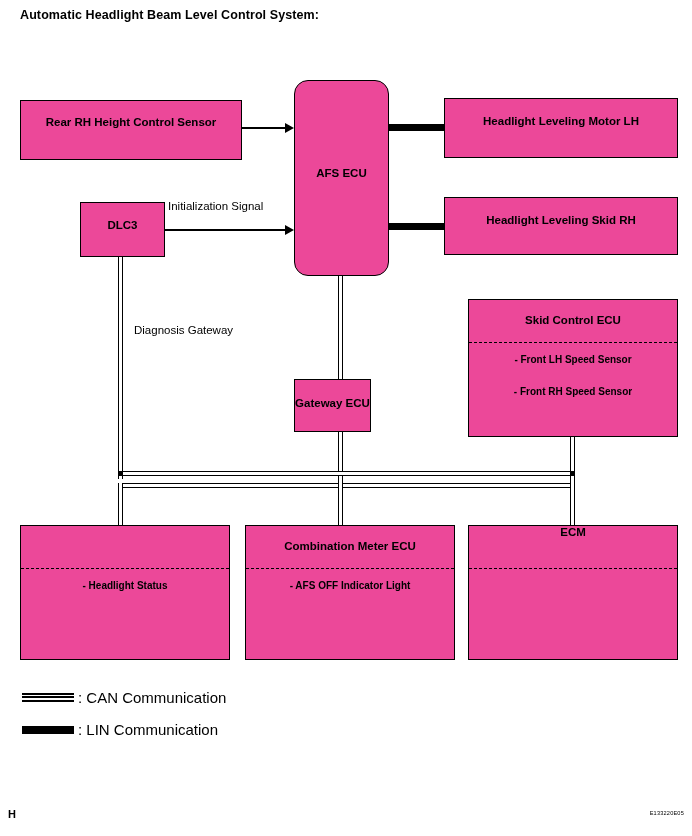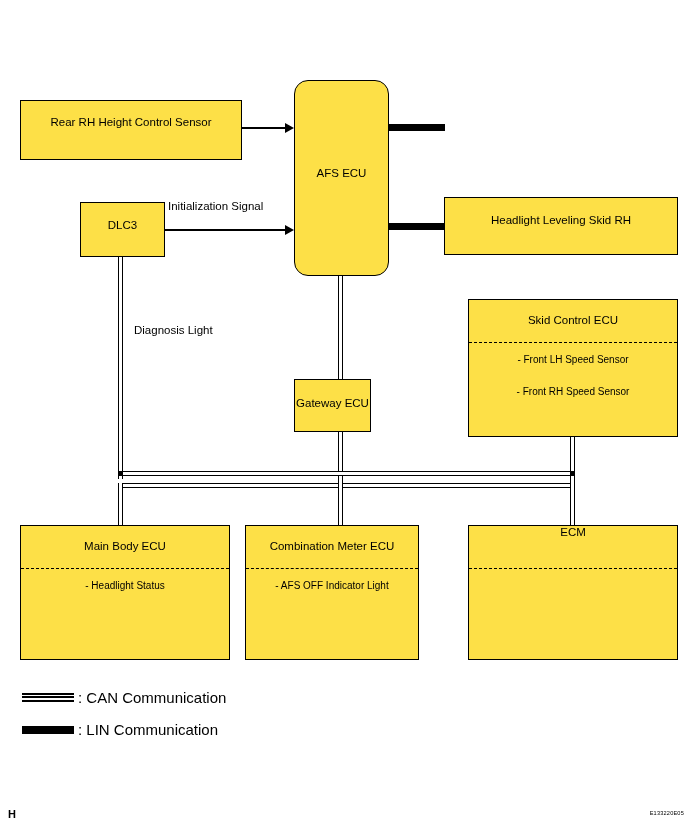--- a/index.html
+++ b/index.html
@@ -12,21 +12,21 @@
 
   .title{
     position:absolute;left:20px;top:8px;
     font-size:12.5px;font-weight:bold;letter-spacing:.1px;
     white-space:nowrap;
   }
 
   
   .box{
     position:absolute;box-sizing:border-box;
-    border:1.6px solid #000;background:#fde047;
+    border:1.6px solid #000;background:#ec4899;font-weight:bold;
   }
   .box.rounded{border-radius:14px;border-width:1.8px;}
 
   .box-label{
     position:absolute;left:0;right:0;
     text-align:center;font-size:11.5px;white-space:nowrap;
   }
   .sub-label{
     position:absolute;left:0;right:0;
     text-align:center;font-size:10px;white-space:nowrap;
@@ -80,20 +80,21 @@
 
   .corner-h{position:absolute;left:8px;top:808px;font-size:11px;font-weight:bold;}
   .ref-code{position:absolute;right:8px;top:810px;font-size:5.6px;letter-spacing:.2px;
             font-family:"Liberation Sans", sans-serif;}
 </style>
 </head>
 <body>
 
 <div id="stage">
 
+  <div class="title">Automatic Headlight Beam Level Control System:</div>
 
   <div class="can-v" style="left:118px;top:257px;height:222px;"></div>
 
   <div class="can-v" style="left:338px;top:275px;height:106px;"></div>
 
   <div class="can-v" style="left:338px;top:430px;height:98px;"></div>
 
   <div class="can-v" style="left:570px;top:435px;height:50px;"></div>
 
   <div class="can-h" style="left:118px;top:471px;width:457px;"></div>
@@ -123,56 +124,58 @@
   </div>
 
   <div class="box rounded" style="left:294px;top:80px;width:95px;height:196px;">
     <div class="box-label" style="top:86px;">AFS ECU</div>
   </div>
 
   <div class="box" style="left:80px;top:202px;width:85px;height:55px;">
     <div class="box-label" style="top:16px;">DLC3</div>
   </div>
 
+  <div class="box" style="left:444px;top:98px;width:234px;height:60px;">
+    <div class="box-label" style="top:16px;">Headlight Leveling Motor LH</div>
+  </div>
 
   <div class="box" style="left:444px;top:197px;width:234px;height:58px;">
     <div class="box-label" style="top:16px;">Headlight Leveling Skid RH</div>
   </div>
 
   <div class="box" style="left:468px;top:299px;width:210px;height:138px;">
     <div class="box-label" style="top:14px;">Skid Control ECU</div>
     <div class="divider" style="top:42px;"></div>
     <div class="sub-label" style="top:54px;">- Front LH Speed Sensor</div>
     <div class="sub-label" style="top:86px;">- Front RH Speed Sensor</div>
   </div>
 
   <div class="box" style="left:294px;top:379px;width:77px;height:53px;">
     <div class="box-label" style="top:17px;">Gateway ECU</div>
   </div>
 
   <div class="box" style="left:20px;top:525px;width:210px;height:135px;">
-    <div class="box-label" style="top:14px;">Main Body ECU</div>
     <div class="divider" style="top:42px;"></div>
     <div class="sub-label" style="top:54px;">- Headlight Status</div>
   </div>
 
-  <div class="box" style="left:245px;top:525px;width:174px;height:135px;">
+  <div class="box" style="left:245px;top:525px;width:210px;height:135px;">
     <div class="box-label" style="top:14px;">Combination Meter ECU</div>
     <div class="divider" style="top:42px;"></div>
     <div class="sub-label" style="top:54px;">- AFS OFF Indicator Light</div>
   </div>
 
   <div class="box" style="left:468px;top:525px;width:210px;height:135px;">
     <div class="box-label" style="top:0;">ECM</div>
     <div class="divider" style="top:42px;"></div>
   </div>
 
   <div class="ftext" style="left:168px;top:200px;">Initialization Signal</div>
 
-  <div class="ftext" style="left:134px;top:324px;">Diagnosis Light</div>
+  <div class="ftext" style="left:134px;top:324px;">Diagnosis Gateway</div>
 
   <div class="legend-row" style="left:22px;top:689px;width:240px;height:16px;">
     <span class="sw-can"></span>
     <span class="legend-text">: CAN Communication</span>
   </div>
 
   <div class="legend-row" style="left:22px;top:721px;width:240px;height:16px;">
     <span class="sw-lin"></span>
     <span class="legend-text">: LIN Communication</span>
   </div>

